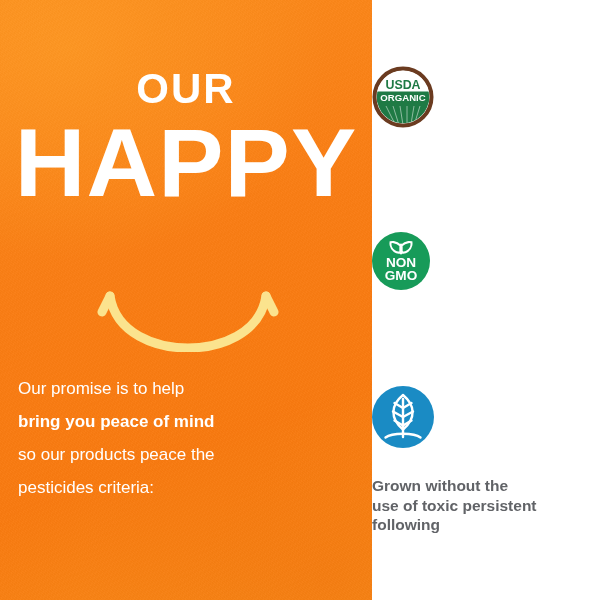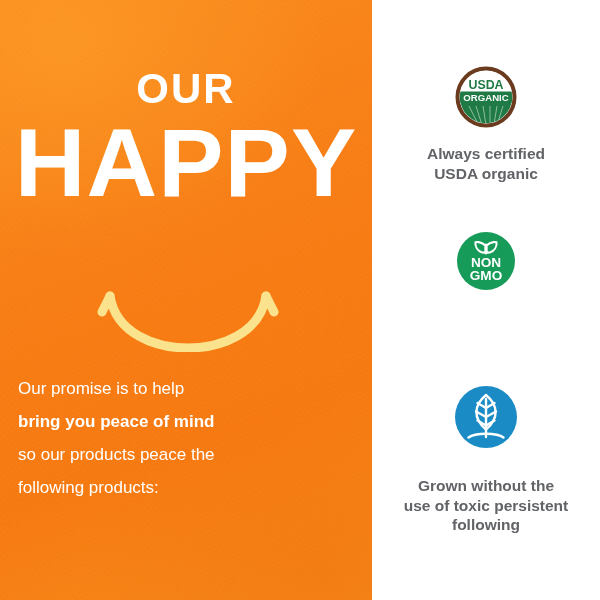--- a/index.html
+++ b/index.html
@@ -121,21 +121,21 @@
     top: 0;
     width: 228px;
     height: 600px;
     background: #ffffff;
   }
 
   .claim {
     position: absolute;
     left: 0;
     width: 228px;
-    text-align: center;
+    text-align: left;
   }
   .claim-badge {
     display: block;
     margin: 0 auto;
   }
   .claim-text {
     display: block;
     margin-top: 9px;
     color: #616367;
     font-size: 15.5px;
@@ -170,21 +170,21 @@
         <path d="M14 8 C 20 46, 60 60, 92 60 C 124 60, 164 46, 170 8" stroke="#FBE38E" stroke-width="9" stroke-linecap="round" fill="none"></path>
         <path d="M14 8 L 6 24" stroke="#FBE38E" stroke-width="9" stroke-linecap="round"></path>
         <path d="M170 8 L 178 24" stroke="#FBE38E" stroke-width="9" stroke-linecap="round"></path>
       </svg>
     </div>
 
     <div id="promise-body">
       <span class="line">Our promise is to help</span>
       <span class="line bold-line">bring you peace of mind</span>
       <span class="line">so our products peace the</span>
-      <span class="line">following products:</span>
+      <span class="line">pesticides criteria:</span>
     </div>
   </div>
 
   <div id="right-column">
 
     <div class="claim" id="claim-usda">
       <span class="claim-badge">
         <svg width="62" height="62" viewBox="0 0 62 62" aria-hidden="true">
           <circle cx="31" cy="31" r="28.5" fill="#ffffff" stroke="#6B3B20" stroke-width="4"></circle>
           <clipPath id="usdaClip">
@@ -200,24 +200,20 @@
               <line x1="28" y1="40" x2="31" y2="59"></line>
               <line x1="35" y1="40" x2="35" y2="59"></line>
               <line x1="42" y1="40" x2="39" y2="58"></line>
               <line x1="48" y1="40" x2="43" y2="56"></line>
             </g>
             <text x="31" y="23.4" text-anchor="middle" font-family="Liberation Sans, sans-serif" font-size="12.4" font-weight="700" fill="#1F7A45">USDA</text>
             <text x="31" y="35.2" text-anchor="middle" font-family="Liberation Sans, sans-serif" font-size="9.6" font-weight="700" fill="#ffffff">ORGANIC</text>
           </g>
         </svg>
       </span>
-      <span class="claim-text">
-        <span class="line">Always certified</span>
-        <span class="line">USDA organic</span>
-      </span>
     </div>
 
     <div class="claim" id="claim-gmo">
       <span class="claim-badge">
         <svg width="58" height="58" viewBox="0 0 58 58" aria-hidden="true">
           <circle cx="29" cy="29" r="29" fill="#179B59"></circle>
           <g fill="none" stroke="#ffffff" stroke-width="2.1" stroke-linecap="round">
             <path d="M29 21.5 L29 12.5"></path>
             <path d="M28.4 13.6 C 23.6 8.8, 18.6 10.2, 18.6 10.2 C 18.6 10.2, 17.6 15.6, 22.4 19.1 C 25.2 21.1, 28.4 20.4, 28.4 20.4 Z"></path>
             <path d="M29.6 13.6 C 34.4 8.8, 39.4 10.2, 39.4 10.2 C 39.4 10.2, 40.4 15.6, 35.6 19.1 C 32.8 21.1, 29.6 20.4, 29.6 20.4 Z"></path>

